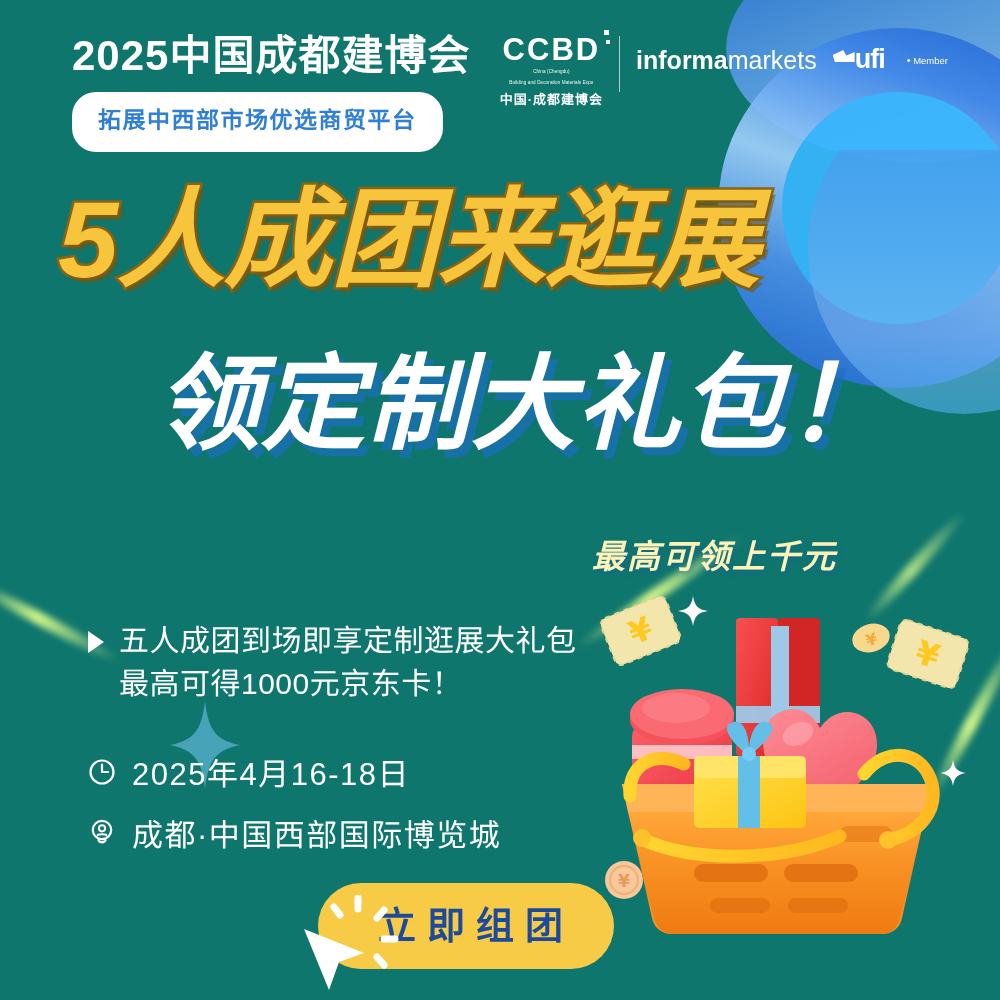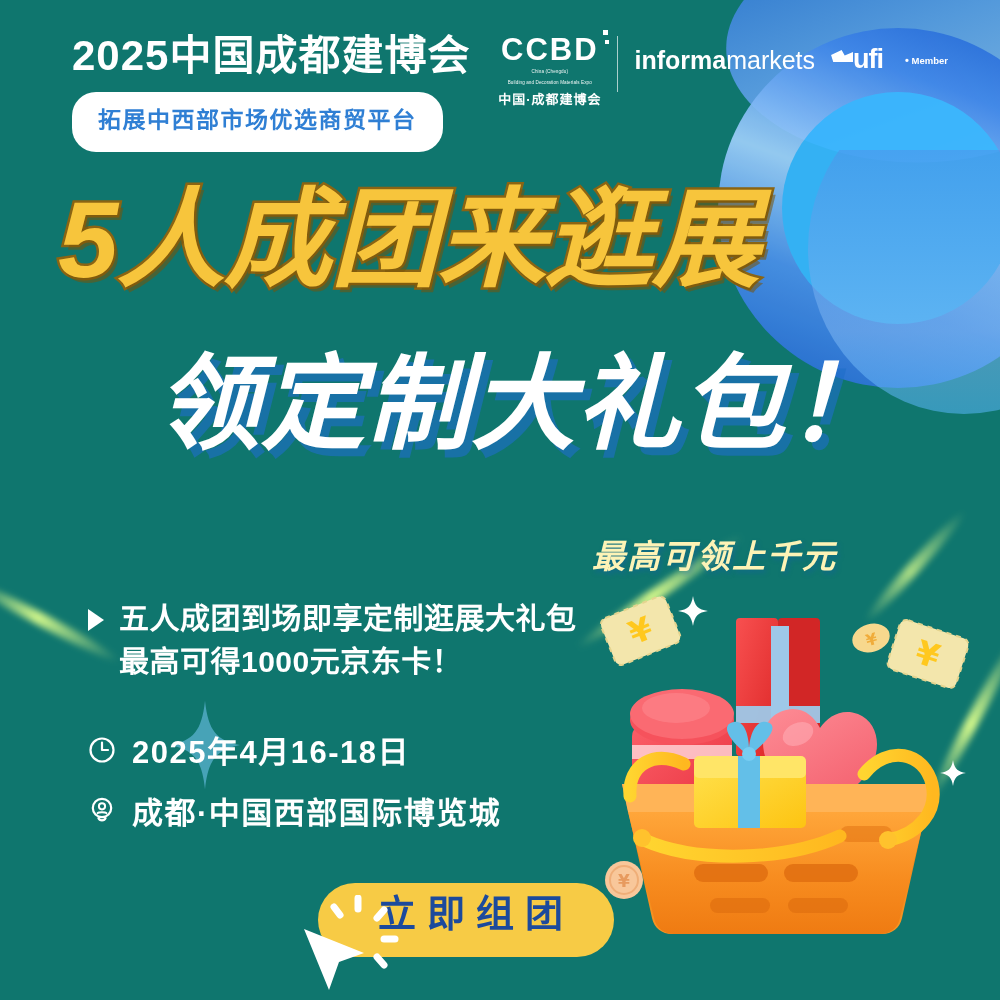--- a/index.html
+++ b/index.html
@@ -98,21 +98,21 @@
   .ufi-wrap { display:flex; align-items:center; gap:22px; margin-top:12px; }
   .ufi-mark {
     color:#fff; font-size:27px; font-weight:700; line-height:1;
     letter-spacing:-1px; position:relative; padding-left:22px;
   }
   .ufi-swash {
     position:absolute; left:0; top:4px; width:22px; height:12px;
     background:#fff;
     clip-path:polygon(0% 42%, 48% 0%, 62% 46%, 100% 16%, 100% 100%, 10% 100%);
   }
-  .ufi-member { color:#fff; font-size:9.5px; font-weight:700; white-space:nowrap; }
+  .ufi-member { color:#fff; font-size:9.5px; font-weight:400; white-space:nowrap; }
   .ufi-member .bull { font-size:11px; }
 
   
   .h1 {
     position:absolute; left:58px; top:186px;
     font-size:108px; font-weight:900; font-style:italic;
     color:#f7c53c; line-height:1; letter-spacing:-1px; white-space:nowrap;
     -webkit-text-stroke:5px #8a6413;
     paint-order:stroke fill;
     text-shadow:4px 5px 0 rgba(120,84,10,.55);
@@ -126,41 +126,41 @@
 
   
   .tagline {
     position:absolute; left:592px; top:530px;
     font-size:33px; font-weight:800; font-style:italic;
     color:#fdf3b6; letter-spacing:2px; white-space:nowrap;
     text-shadow:2px 3px 5px rgba(20,90,170,.45);
   }
 
   
-  .info { position:absolute; left:88px; top:598px; color:#ffffff;font-weight:bold; }
+  .info { position:absolute; left:88px; top:620px; color:#ffffff; }
   .bullet-row { display:flex; align-items:flex-start; gap:15px; }
   .tri {
     width:0; height:0; margin-top:11px; flex:0 0 auto;
     border-left:16px solid #ffffff;
     border-top:11px solid transparent;
     border-bottom:11px solid transparent;
   }
   .bullet-text { font-size:30px; line-height:1.42; letter-spacing:.5px; white-space:nowrap; }
 
   .meta { margin-top:44px; display:flex; flex-direction:column; gap:16px; }
   .meta-row { display:flex; align-items:center; gap:16px; }
   .meta-ico { width:28px; height:28px; flex:0 0 auto; }
   .meta-text { font-size:31px; letter-spacing:1.5px; white-space:nowrap; }
 
   
   .cta-wrap { position:absolute; left:318px; top:883px; }
   .cta-btn {
     display:inline-block; background:#f7cb45; color:#1c4a9c;
     font-size:38px; font-weight:800; letter-spacing:11px;
-    padding:0 40px 19px 60px; border-radius:44px;
+    padding:12px 40px 19px 60px; border-radius:44px;
     white-space:nowrap; cursor:pointer; border:none;
     font-family:"Liberation Sans","DejaVu Sans",sans-serif;
   }
   .cursor-ico { position:absolute; left:-20px; top:12px; width:108px; height:104px; }
 
   
   .art { position:absolute; left:588px; top:588px; width:412px; height:412px; }
   .art svg { display:block; width:100%; height:100%; }
 </style>
 </head>

